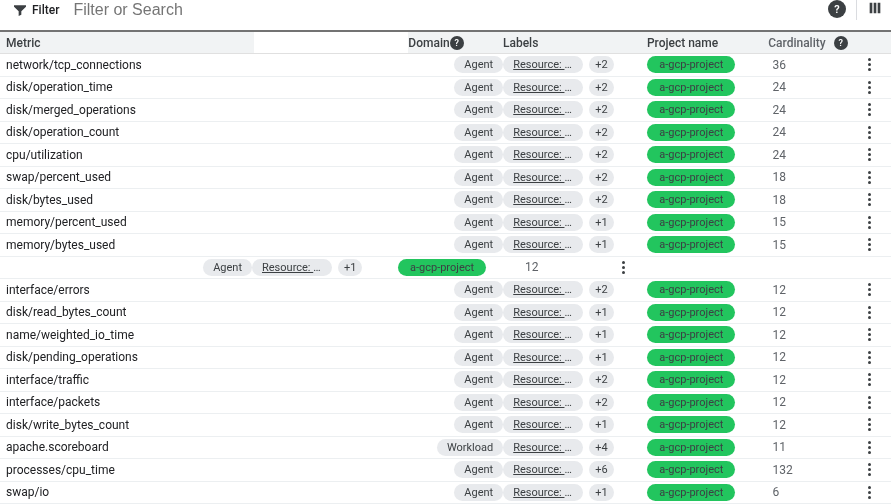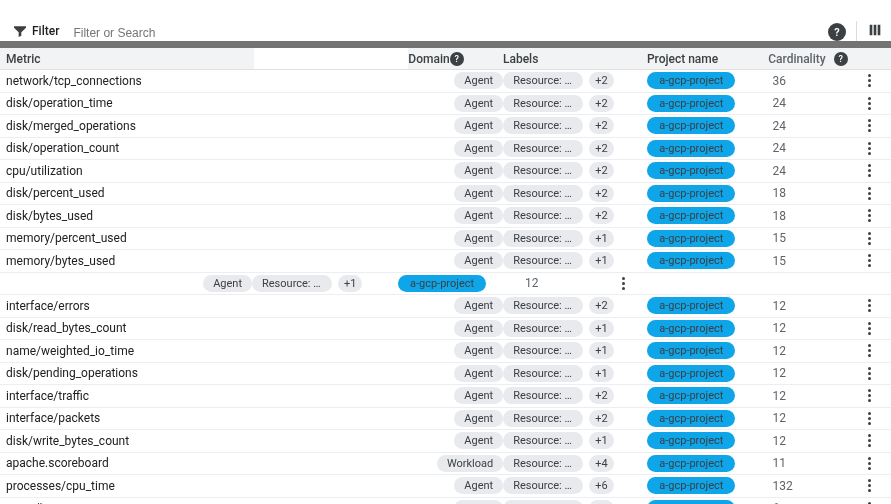--- a/index.html
+++ b/index.html
@@ -1,23 +1,23 @@
 <!DOCTYPE html>
 <html><head>
 <meta charset="utf-8">
 <style>
   * { box-sizing: border-box; }
   html, body { margin:0; padding:0; font-family: Roboto, "Helvetica Neue", Arial, sans-serif; font-size:13px; color:#202124; background:#fff; }
   .page { width:891px; height:504px; overflow:hidden; position:relative; }
 
   
-  .topbar { display:flex; align-items:flex-end; height:48px; border-bottom:7px solid #737373; padding:0 8px; }
+  .topbar { display:flex; align-items:flex-start; height:32px; border-bottom:2px solid #737373; padding:0 8px; }
   .filter-btn { display:flex; align-items:center; gap:4px; font-weight:500; font-size:12px; padding:2px 4px; border-radius:4px; cursor:pointer; }
   .filter-btn svg { width:16px; height:16px; fill:#3c4043; }
-  .filter-input { border:none; outline:none; margin-left:8px; font-size:12px; color:#5f6368; width:120px; background:transparent;margin-top:16px; }
+  .filter-input { border:none; outline:none; margin-left:8px; font-size:16px; color:#5f6368; width:120px; background:transparent; }
   .topbar-spacer { flex:1; }
   .help-circle { width:18px; height:18px; border-radius:50%; background:#3c4043; color:#fff; display:flex; align-items:center; justify-content:center; font-size:11px; font-weight:600; cursor:pointer; }
   .top-divider { width:1px; height:20px; background:#dadce0; margin:0 10px; }
   .columns-btn svg { width:16px; height:16px; fill:#3c4043; cursor:pointer; }
 
   
   .table { width:100%; }
   .thead, .trow { display:flex; align-items:center; height:22px; border-bottom:1px solid #eceff1; }
   .thead { height:22px; background:#f1f3f4; font-weight:500; font-size:12px; color:#3c4043; }
   .trow { height:22.5px; font-size:12px; }
@@ -28,23 +28,23 @@
   .col-project { width:123px; display:flex; align-items:center; justify-content:flex-start;}
   .col-card { width:80px; text-align:left; padding-left:4px; color:#5f6368; }
   .col-card-head { width:80px; display:flex; align-items:center; gap:8px; color:#5f6368; }
   .col-actions { width:44px; display:flex; align-items:center; justify-content:center; }
 
   
   .thead .col-metric { background:#f1f3f4; }
   .header-gap { width:156px; background:#fff; height:100%; border-bottom:1px solid #fff; }
   .row-gap { width:156px; }
 
-  .chip { background:#e8eaed; padding:2px 10px; border-radius:10px; font-size:11px; color:#3c4043; white-space:nowrap; overflow:hidden; text-overflow:ellipsis; max-width:80px; }
+  .chip { background:#e8eaed; padding:2px 10px; border-radius:10px; font-size:11px; color:#3c4043; white-space:nowrap; overflow:hidden; text-overflow:ellipsis; max-width:80px;text-decoration:underline; }
   .chip-count { background:#e8eaed; padding:2px 6px; border-radius:10px; font-size:11px; color:#3c4043; }
-  .chip-project { background:#0ea5e9; padding:2px 12px; border-radius:10px; font-size:11px; color:#3c4043; }
+  .chip-project { background:#22c55e; padding:2px 12px; border-radius:10px; font-size:11px; color:#3c4043; }
   .chip-domain { background:#e8eaed; padding:2px 10px; border-radius:10px; font-size:11px; color:#3c4043; }
 
   .mini-help { width:14px; height:14px; border-radius:50%; background:#3c4043; color:#fff; display:flex; align-items:center; justify-content:center; font-size:9px; font-weight:600; cursor:pointer; }
 
   .more-vert { display:flex; flex-direction:column; gap:2px; cursor:pointer; padding:4px;}
   .more-vert span { width:3px; height:3px; background:#3c4043; border-radius:50%; display:block;}
 
   
   .thead { border-bottom:1px solid #e0e0e0; }
 </style>
@@ -192,21 +192,21 @@
     <div class="col-card">24</div>
     <div class="col-actions">
       <div class="more-vert">
               <span></span>
               <span></span>
               <span></span>
             </div>
     </div>
         </div>
         <div class="trow">
-    <div class="col-metric">disk/percent_used</div>
+    <div class="col-metric">swap/percent_used</div>
     <div class="row-gap"></div>
     <div class="col-domain">
       <span class="chip-domain">Agent</span>
     </div>
     <div class="col-labels">
       <span class="chip">Resource: gc…</span>
       <span class="chip-count">+2</span>
     </div>
     <div class="col-project">
       <span class="chip-project">a-gcp-project</span>

